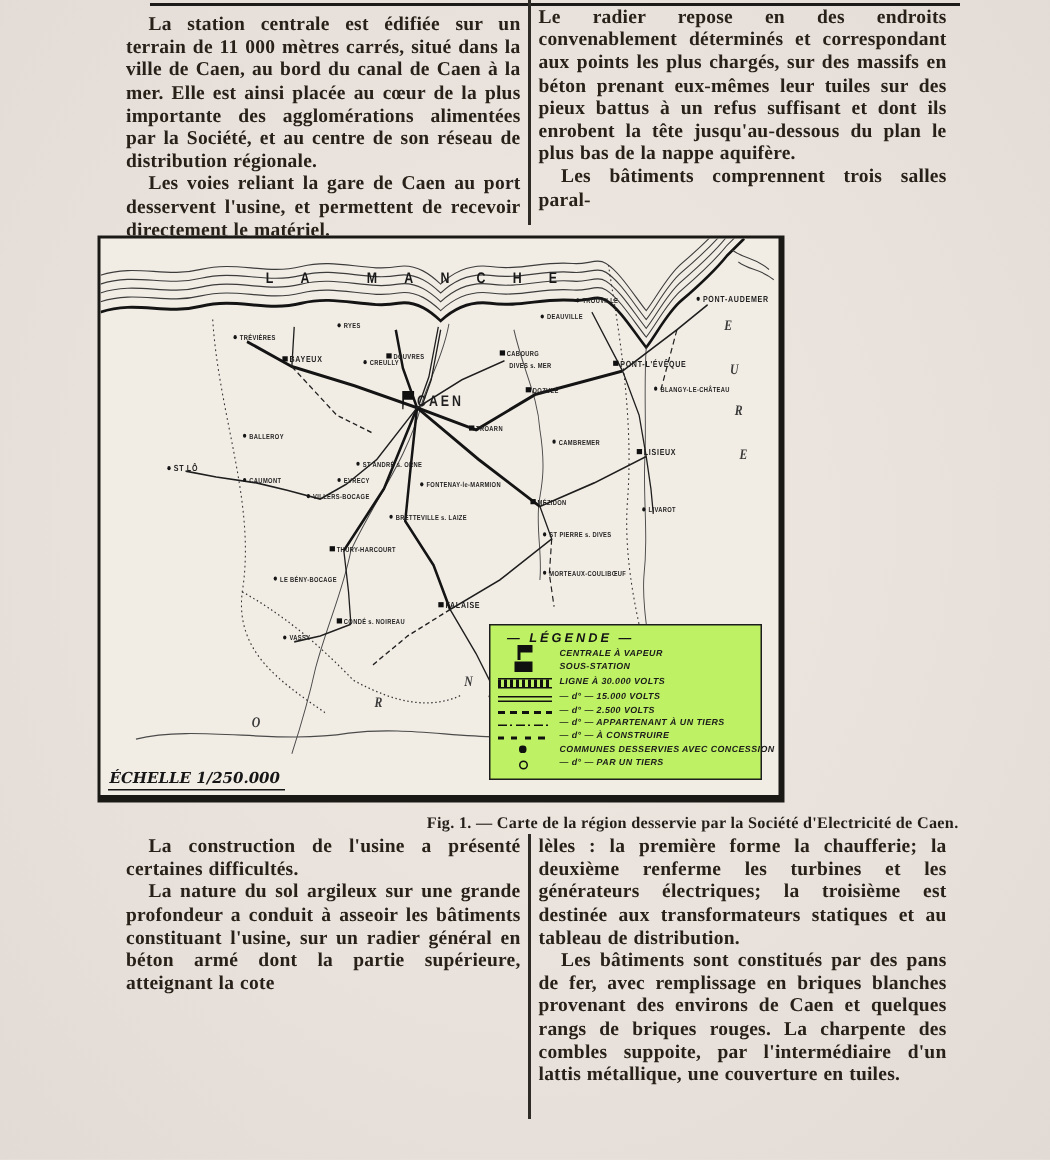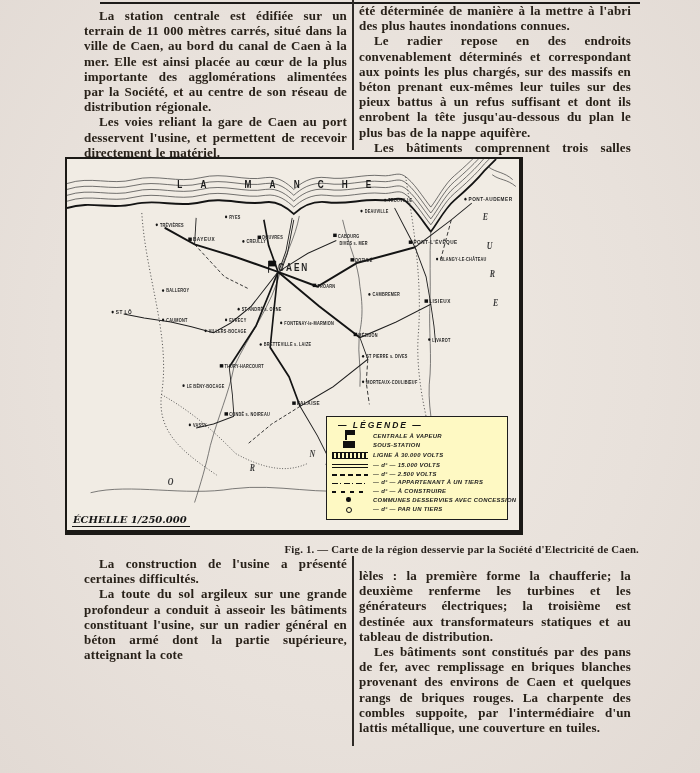--- a/index.html
+++ b/index.html
@@ -15,33 +15,33 @@
   .vrule.top{top:0;height:150px}
   .vrule.bottom{top:556px;height:190px}
 
   .col{position:absolute;font-size:13px;line-height:15.2px;text-align:justify;
        font-weight:bold;letter-spacing:.15px;word-spacing:.5px;color:#282119}
   .col p{margin:0;text-indent:15px}
   .col.first-flush p:first-child{text-indent:0}
   #col-tl{left:84px;top:8px;width:263px}
   #col-tr{left:359px;top:3px;width:272px}
   #col-bl{left:84px;top:556px;width:263px}
-  #col-br{left:359px;top:568px;width:272px}
+  #col-br{left:359px;top:556px;width:272px}
 
   figure#map-fig{
     position:absolute;left:65px;top:157px;width:458px;height:378px;margin:0;
     background:#f1ece4;
     border:2px solid #1b1916;border-right-width:4px;border-bottom-width:5px;
     box-sizing:border-box;
   }
   #map-svg{position:absolute;inset:0;width:100%;height:100%}
 
   .legend-box{
     position:absolute;right:11px;bottom:10px;width:170px;
-    background:#fef9c3;border:1.5px solid #1d1d1d;padding:3px 5px 4px;
+    background:#bef264;border:1.5px solid #1d1d1d;padding:3px 5px 4px;
     font-family:"Liberation Sans", sans-serif;
   }
   .legend-title{font-size:8.5px;font-weight:bold;font-style:italic;letter-spacing:2px;color:#141414;margin:0 0 2px 6px}
   .legend-row{display:flex;align-items:center;gap:5px;margin:2.5px 0}
   .sym{position:relative;width:36px;flex:0 0 36px;height:7px}
   .sym-flag::before{content:"";position:absolute;left:13px;top:-2px;width:1.5px;height:10px;background:#101010}
   .sym-flag::after{content:"";position:absolute;left:14px;top:-2px;width:9px;height:5px;background:#101010}
   .sym-substation::after{content:"";position:absolute;left:11px;top:-1px;width:12px;height:7px;background:#101010}
   .sym-hatch{height:5px;margin-top:1px;background:repeating-linear-gradient(90deg,#101010 0 2px,transparent 2px 4px);border-top:1px solid #101010;border-bottom:1px solid #101010}
   .sym-double{height:2.5px;margin-top:2px;border-top:1.4px solid #101010;border-bottom:1.4px solid #101010}
@@ -84,21 +84,20 @@
 
 <div class="top-rule"></div>
 <div class="vrule top"></div>
 <div class="vrule bottom"></div>
 
 <div id="col-tl" class="col">
     <p>La station centrale est édifiée sur un terrain de 11 000 mètres carrés, situé dans la ville de Caen, au bord du canal de Caen à la mer. Elle est ainsi placée au cœur de la plus importante des agglomérations alimentées par la Société, et au centre de son réseau de distribution régionale.</p>
     <p>Les voies reliant la gare de Caen au port desservent l'usine, et permettent de recevoir directement le matériel.</p>
   </div>
 <div id="col-tr" class="col first-flush">
-    <p>été déterminée de manière à la mettre à l'abri des plus hautes inondations connues.</p>
     <p>Le radier repose en des endroits convenablement déterminés et correspondant aux points les plus chargés, sur des massifs en béton prenant eux-mêmes leur tuiles sur des pieux battus à un refus suffisant et dont ils enrobent la tête jusqu'au-dessous du plan le plus bas de la nappe aquifère.</p>
     <p>Les bâtiments comprennent trois salles paral-</p>
   </div>
 
 <figure id="map-fig">
   <svg id="map-svg" viewBox="0 0 574 378" preserveAspectRatio="none">
 
     <g>
       <path class="coast" d="M0,50 C30,42 55,52 85,46 C115,40 140,50 170,44 C200,38 225,48 252,44 C268,42 280,50 288,56 C296,50 310,42 330,44 C355,47 375,40 400,42 C412,43 420,38 428,42 C440,48 452,64 462,74 C470,66 480,50 492,42 C505,33 520,22 530,12 L545,0"></path>
       <path class="wave" transform="translate(0,-7)" d="M0,50 C30,42 55,52 85,46 C115,40 140,50 170,44 C200,38 225,48 252,44 C268,42 280,50 288,56 C296,50 310,42 330,44 C355,47 375,40 400,42 C412,43 420,38 428,42 C440,48 452,64 462,74 C470,66 480,50 492,42 C505,33 520,22 530,12 L545,0"></path>
@@ -265,18 +264,18 @@
       </div>
   </div>
 
   <div class="scale-box">ÉCHELLE 1/250.000</div>
 </figure>
 
 <div class="caption">Fig. 1. — Carte de la région desservie par la Société d'Electricité de Caen.</div>
 
 <div id="col-bl" class="col">
     <p>La construction de l'usine a présenté certaines difficultés.</p>
-    <p>La toute du sol argileux sur une grande profondeur a conduit à asseoir les bâtiments constituant l'usine, sur un radier général en béton armé dont la partie supérieure, atteignant la cote</p>
+    <p>La nature du sol argileux sur une grande profondeur a conduit à asseoir les bâtiments constituant l'usine, sur un radier général en béton armé dont la partie supérieure, atteignant la cote</p>
   </div>
 <div id="col-br" class="col first-flush">
     <p>lèles : la première forme la chaufferie; la deuxième renferme les turbines et les générateurs électriques; la troisième est destinée aux transformateurs statiques et au tableau de distribution.</p>
     <p>Les bâtiments sont constitués par des pans de fer, avec remplissage en briques blanches provenant des environs de Caen et quelques rangs de briques rouges. La charpente des combles suppoite, par l'intermédiaire d'un lattis métallique, une couverture en tuiles.</p>
   </div>
 
 </body></html>

